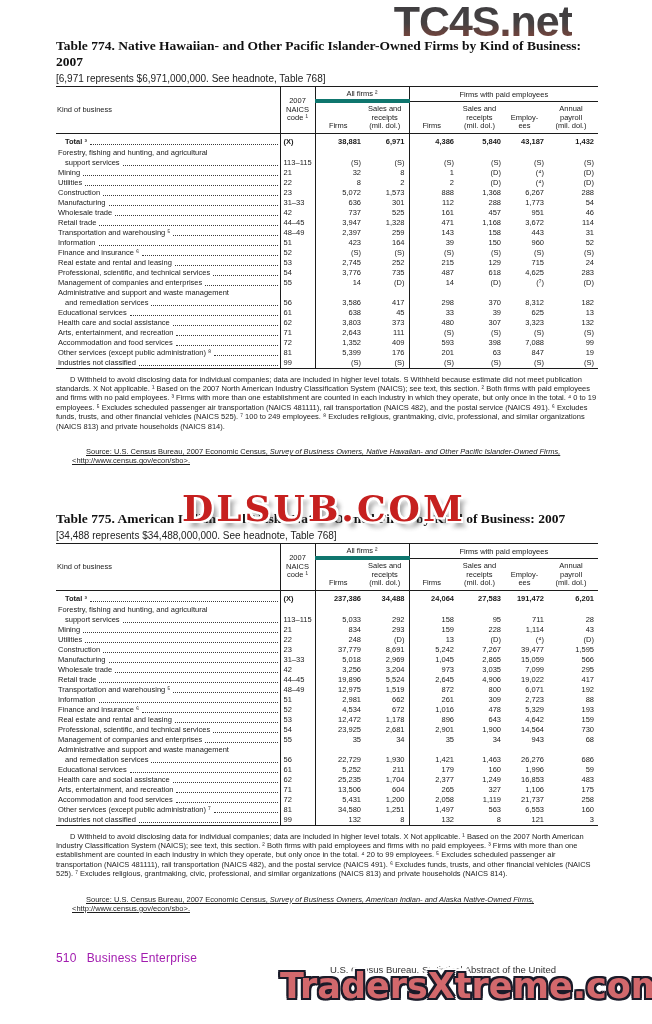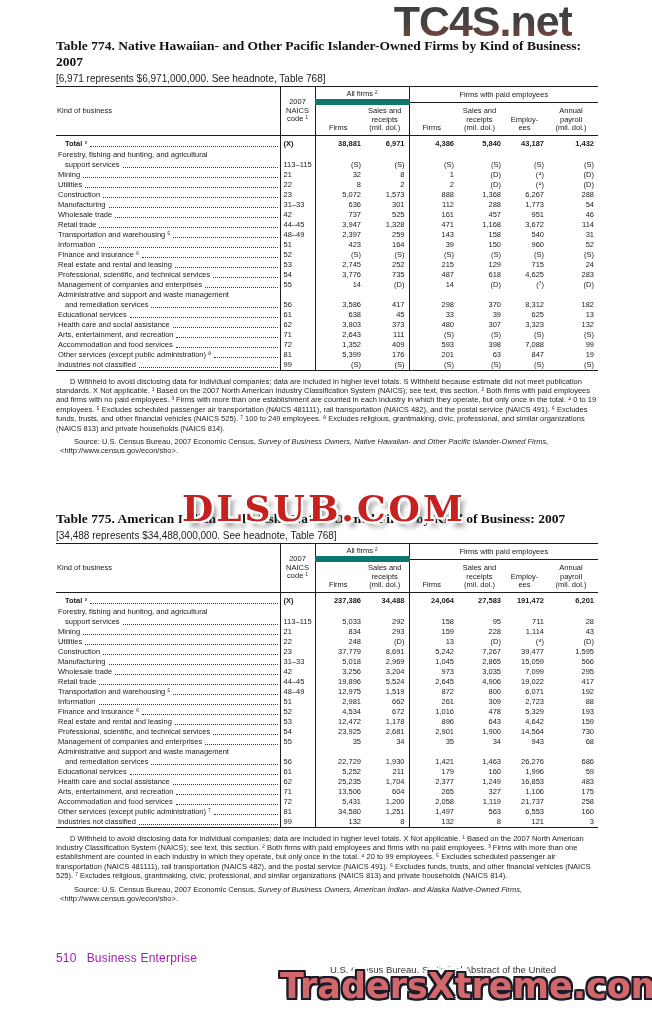--- a/index.html
+++ b/index.html
@@ -18,21 +18,21 @@
 
   
   table.census{table-layout:fixed;width:542px;border-collapse:collapse;
                border-top:1.5px solid #1c1c1c;border-bottom:1.5px solid #1c1c1c;
                font-size:7.5px;color:#1a1a1a;}
   table.census th{font-weight:normal;white-space:pre-line;}
   .h-kind{text-align:left;vertical-align:middle;border-right:1px solid #1c1c1c;
           border-bottom:1.5px solid #1c1c1c;}
   .h-naics{text-align:center;vertical-align:middle;line-height:8.5px;
            border-right:1px solid #1c1c1c;border-bottom:1.5px solid #1c1c1c;}
-  .g-all{text-align:center;border-right:1px solid #1c1c1c;border-bottom:6px solid #0f766e;
+  .g-all{text-align:center;border-right:1px solid #1c1c1c;border-bottom:4px solid #0f766e;
          padding:2px 0 1px 0;}
   .g-paid{text-align:center;border-bottom:1px solid #1c1c1c;padding:2px 0 1px 0;}
   th.s{vertical-align:bottom;line-height:8.5px;
        padding:2px 4px 2px 0;border-bottom:1.5px solid #1c1c1c;}
   th.s.b-r{border-right:1px solid #1c1c1c;}
 
   tbody td{vertical-align:bottom;padding:0;line-height:10px;}
   td.c-label{border-right:1px solid #1c1c1c;padding-left:2px;}
   td.c-naics{border-right:1px solid #1c1c1c;padding-left:3px;text-align:left;}
   td.c-num{text-align:right;padding-right:4px;}
@@ -42,21 +42,21 @@
   .lbl-line1{line-height:10px;white-space:nowrap;}
   .leader{display:flex;line-height:10px;}
   .leader.cont .lbl{padding-left:7px;}
   .leader .lbl{white-space:nowrap;}
   .leader .dots{flex:1 1 4px;align-self:flex-end;height:2px;margin:0 2px 1.5px 3px;
                 border-bottom:1px dotted #3a3a3a;min-width:4px;}
 
   
   .fnote{font-size:7.5px;line-height:9.4px;margin:6px 0 0 0;text-indent:14px;
          text-align:left;color:#1d1d1d;}
-  .source{font-size:7.5px;line-height:9.4px;margin:4px;text-indent:14px;color:#1d1d1d;}
+  .source{font-size:7.5px;line-height:9.4px;margin:16px;text-indent:14px;color:#1d1d1d;text-decoration:underline;}
   .it{font-style:italic;}
 
   
   .footer-left{position:absolute;left:56px;top:951px;font-size:12px;color:#a21caf;
                letter-spacing:0.2px;}
   .footer-left .pgnum{margin-right:10px;}
   .footer-right{position:absolute;left:330px;top:964px;font-size:9.5px;color:#333;}
 
   
   .wm{position:absolute;z-index:10;font-weight:bold;pointer-events:none;}
@@ -251,21 +251,21 @@
               <div class="leader">
                 <span class="lbl">Transportation and warehousing ⁵</span>
                 <span class="dots"></span>
               </div>
             </td>
             <td class="c-naics">48–49</td>
             <td class="c-num n0">2,397</td>
             <td class="c-num n1">259</td>
             <td class="c-num n2">143</td>
             <td class="c-num n3">158</td>
-            <td class="c-num n4">540</td>
+            <td class="c-num n4">443</td>
             <td class="c-num n5">31</td>
           </tr>
           <tr>
             <td class="c-label">
               <div class="leader">
                 <span class="lbl">Information</span>
                 <span class="dots"></span>
               </div>
             </td>
             <td class="c-naics">51</td>

